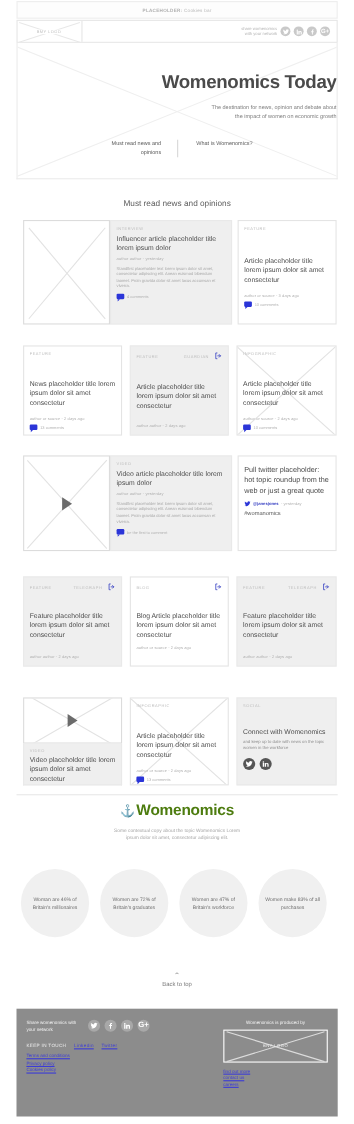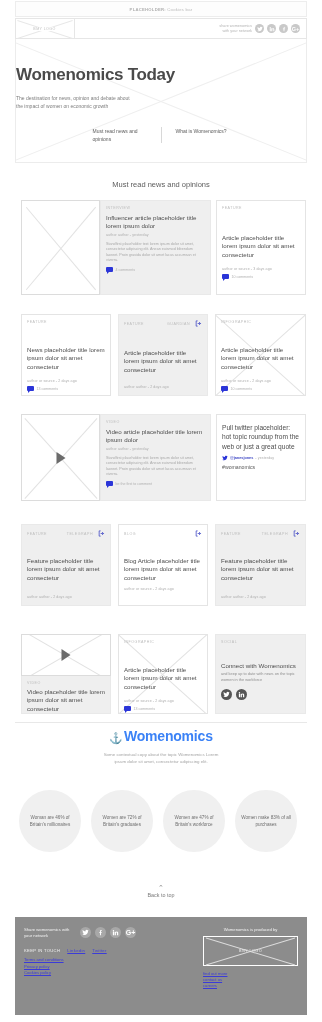--- a/index.html
+++ b/index.html
@@ -91,21 +91,21 @@
     width: 292px; height: 124px;
     border: 1px solid #ececec; border-top: none;
     background: #fff; overflow: hidden;
   }
   .hero::before, .hero::after {
     content: ""; position: absolute; left: -10%; top: 50%;
     width: 120%; height: 1px; background: #efefef;
   }
   .hero::before { transform: rotate(22deg); }
   .hero::after  { transform: rotate(-22deg); }
-  .hero-inner { position: relative; z-index: 2; text-align: left; padding-top: 26px; }
+  .hero-inner { position: relative; z-index: 2; text-align: right; padding-top: 26px; }
   .hero-title {
     font-size: 17px; font-weight: bold; color: #4a4a4a; letter-spacing: -.3px;
   }
   .hero-sub {
     margin-top: 9px; font-size: 5px; line-height: 8px; color: #7d7d7d;
   }
   .hero-nav {
     margin-top: 17px; display: flex; justify-content: center; align-items: stretch;
   }
   .hero-nav a {
@@ -201,21 +201,21 @@
   .rule {
     position: absolute; left: 15px; width: 292px; height: 1px; background: #e8e8e8;
   }
 
   
   .brand-wrap { position: absolute; left: 0; width: 322px; text-align: center; }
   .brand-row {
     display: flex; align-items: flex-end; justify-content: center; gap: 1px;
   }
   .anchor { color: #3b44c4; font-size: 11px; line-height: 12px; }
-  .brand-name { font-size: 14px; font-weight: bold; color: #3b82f6; letter-spacing: -.2px; }
+  .brand-name { font-size: 14px; font-weight: bold; color: #4d7c0f; letter-spacing: -.2px; }
   .brand-copy { margin-top: 7px; font-size: 4.4px; line-height: 7px; color: #a5a5a5; }
 
   
   .stat {
     position: absolute; width: 62px; height: 62px; border-radius: 50%;
     background: #f0f0f0;
     display: flex; align-items: center; justify-content: center;
     text-align: center;
     font-size: 4.6px; line-height: 7px; color: #6e6e6e;
     padding: 0 6px;

